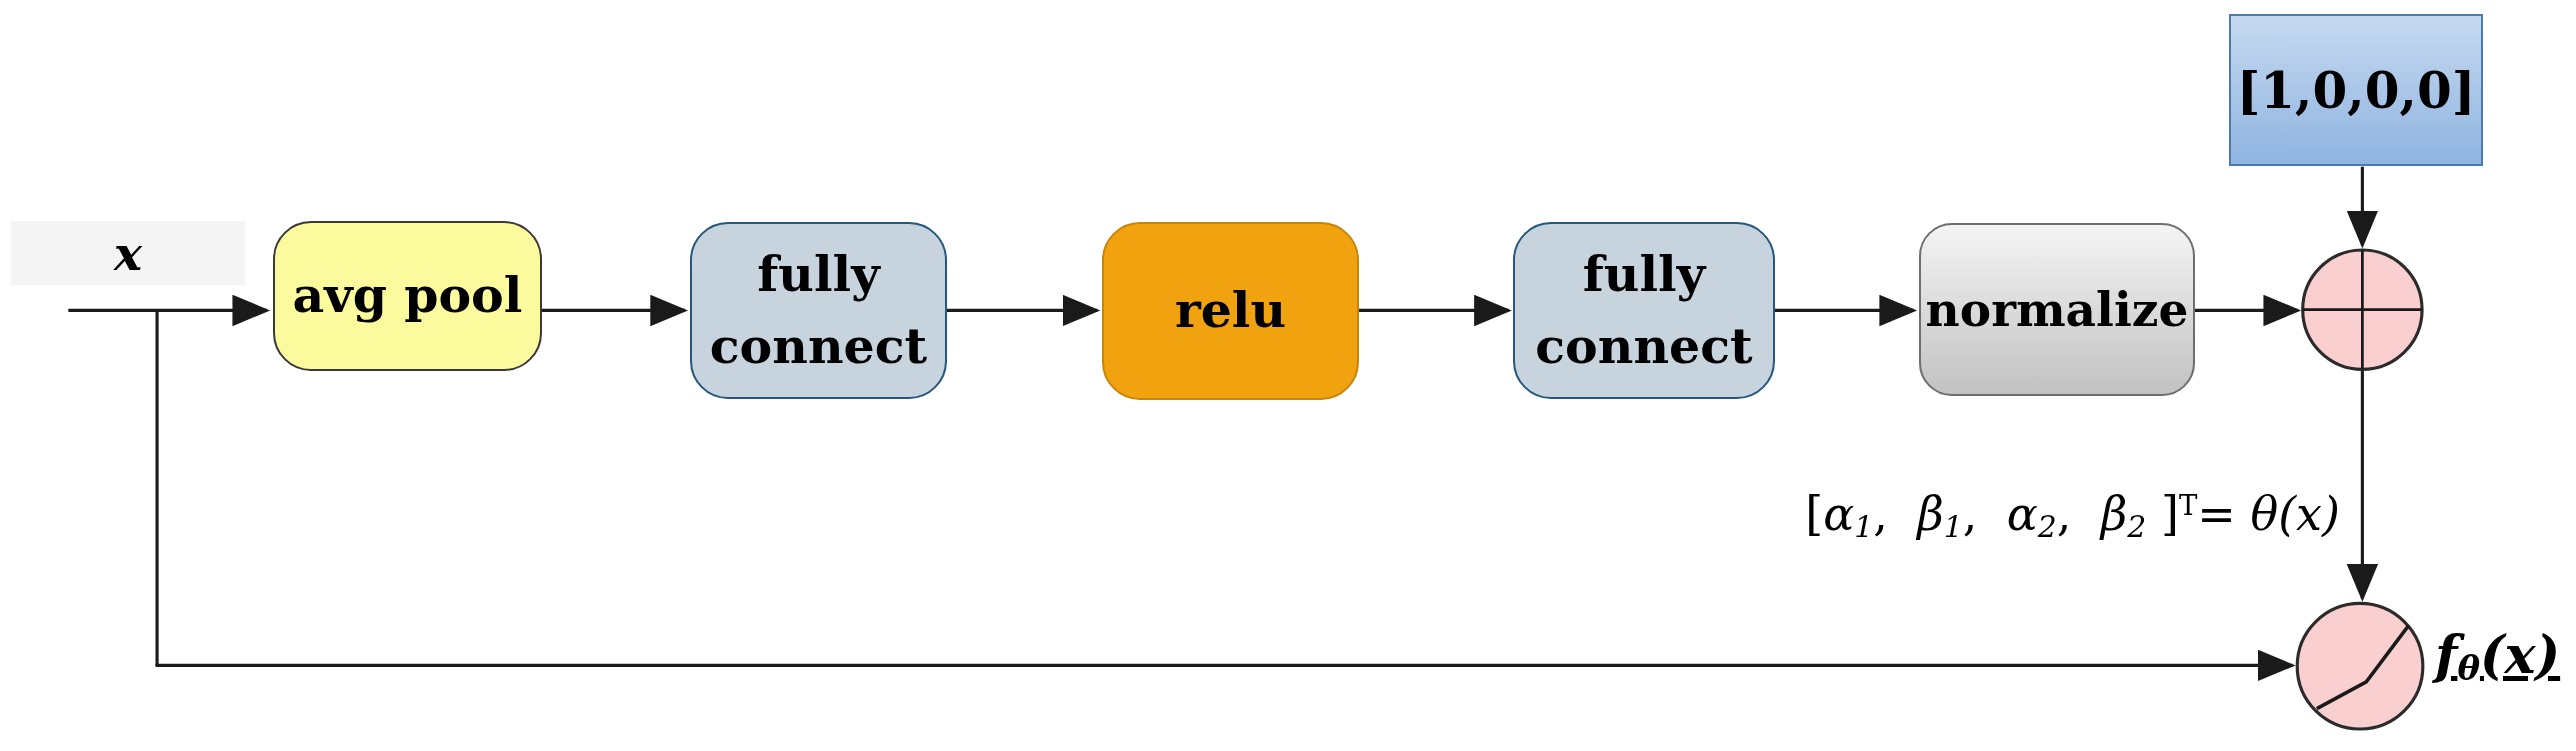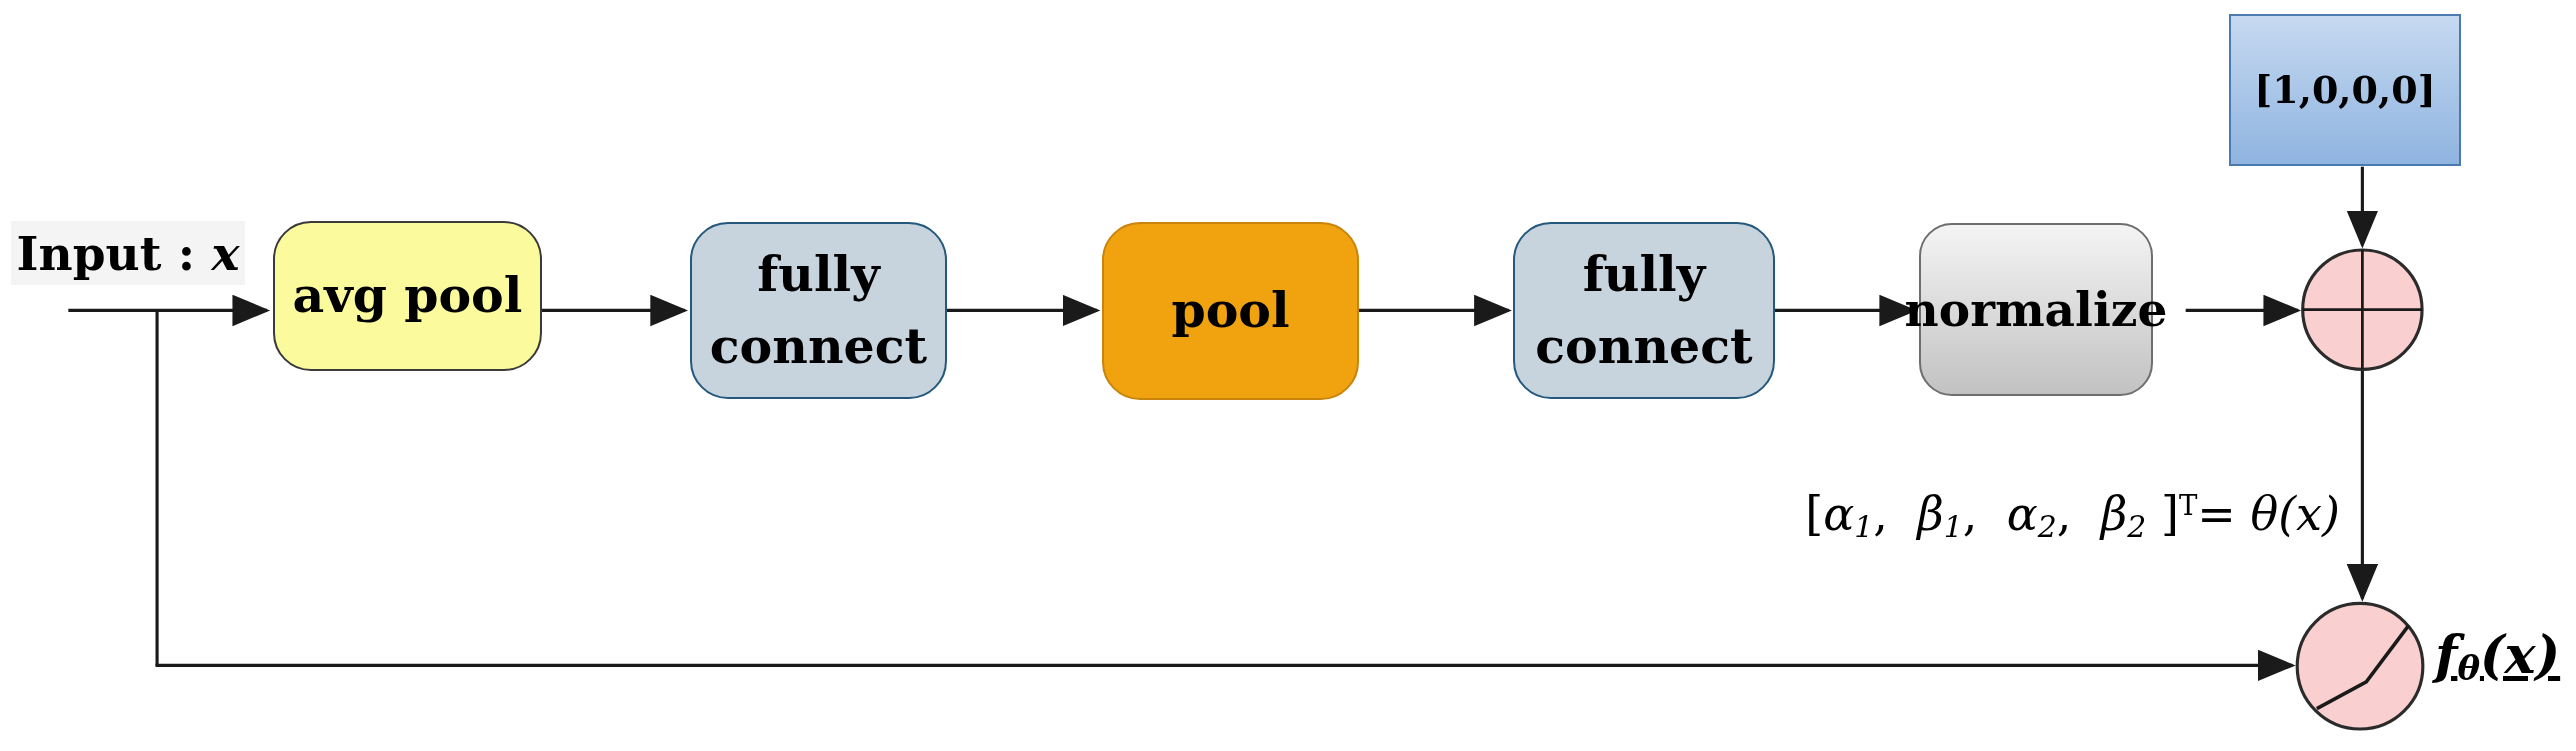--- a/index.html
+++ b/index.html
@@ -28,26 +28,26 @@
     text-align:center;font-weight:bold;line-height:1.1;
   }
   .rounded{border-radius:38px;}
   .box-avg{left:273px;top:221px;width:269px;height:150px;
     background:var(--avg-pool-fill);border:2.4px solid var(--avg-pool-border);font-size:49px;}
   .box-fc{background:var(--fc-fill);border:2.4px solid var(--fc-border);font-size:49px;line-height:1.45;align-items:center;}
   .box-fc1{left:690px;top:222px;width:257px;height:177px;}
   .box-fc2{left:1513px;top:222px;width:262px;height:177px;}
   .box-relu{left:1102px;top:222px;width:257px;height:178px;
     background:var(--relu-fill);border:2.4px solid var(--relu-border);font-size:49px;}
-  .box-norm{left:1919px;top:223px;width:234px;height:173px;border-radius:33px;
+  .box-norm{left:1919px;top:223px;width:276px;height:173px;border-radius:33px;
     background:linear-gradient(to bottom,var(--normalize-top) 0%,var(--normalize-bottom) 100%);
     border:2.4px solid var(--normalize-border);font-size:47px;}
-  .box-onehot{left:2229px;top:14px;width:232px;height:152px;
+  .box-onehot{left:2229px;top:14px;width:254px;height:152px;
     background:linear-gradient(to bottom,var(--onehot-top) 0%,var(--onehot-bottom) 100%);
-    border:2.4px solid var(--onehot-border);font-size:38px;}
+    border:2.4px solid var(--onehot-border);font-size:50px;}
   .fc-line{display:block;}
   .input-label{
     position:absolute;left:11px;top:221px;width:234px;height:64px;
     background:var(--input-highlight);
     display:flex;align-items:center;justify-content:center;
     font-size:47px;font-weight:bold;white-space:pre;
   }
   .formula{
     position:absolute;left:1594px;top:462px;width:746px;height:88px;
     line-height:88px;text-align:right;font-size:46px;font-weight:normal;white-space:pre;
@@ -90,35 +90,35 @@
     <line x1="2932" y1="394" x2="3084" y2="394" stroke-width="3.5"></line>
     <line x1="3008" y1="318" x2="3008" y2="470" stroke-width="3.5"></line>
   </g>
 
   <g>
     <circle cx="3005" cy="848" r="80" fill="var(--node-fill)" stroke="var(--node-border)" stroke-width="4"></circle>
     <path class="act-curve" d="M2950,902 L3013,868 L3067,796" fill="none" stroke-width="4.5"></path>
   </g>
 </svg>
 
-<div class="input-label"><span class="seg-n">Input : </span><span class="seg-i">x</span></div>
+<div class="input-label"><span class="seg-i">x</span></div>
 
 <div class="box rounded box-avg">
   <span>avg pool</span>
 </div>
 
 <div class="box rounded box-fc box-fc1">
   <span>
     <span class="fc-line">fully</span>
     <span class="fc-line">connect</span>
   </span>
 </div>
 
 <div class="box rounded box-relu">
-  <span>pool</span>
+  <span>relu</span>
 </div>
 
 <div class="box rounded box-fc box-fc2">
   <span>
     <span class="fc-line">fully</span>
     <span class="fc-line">connect</span>
   </span>
 </div>
 
 <div class="box box-norm">

